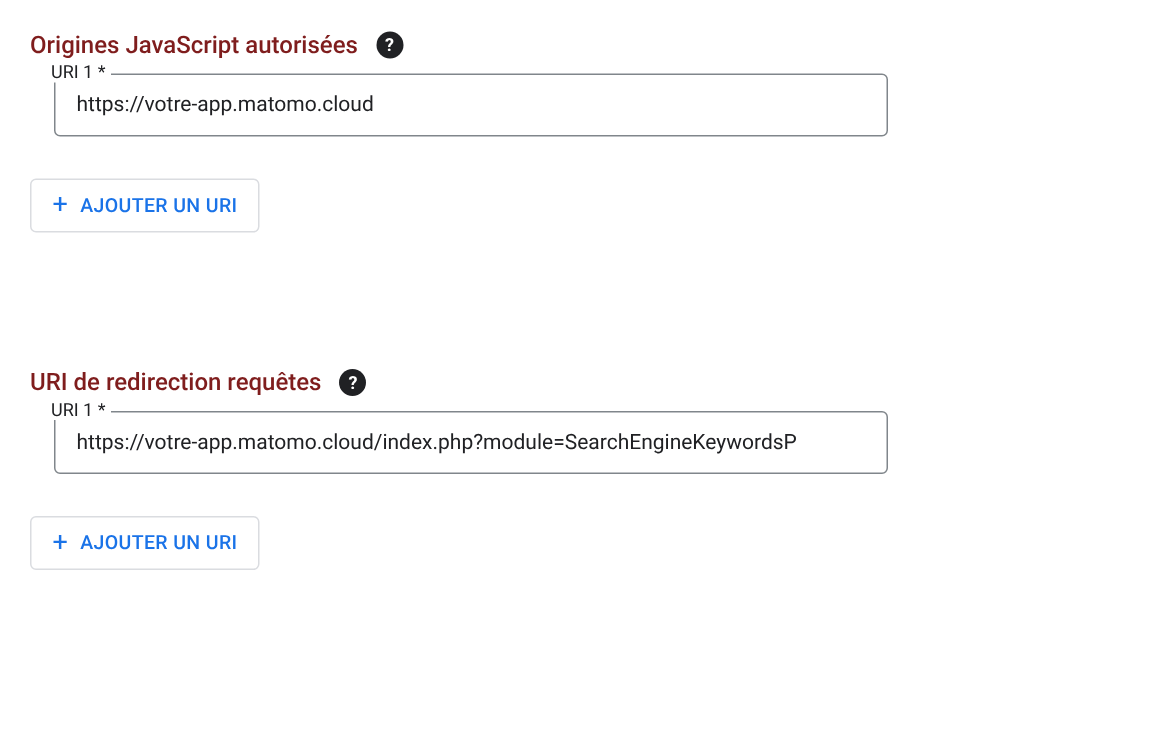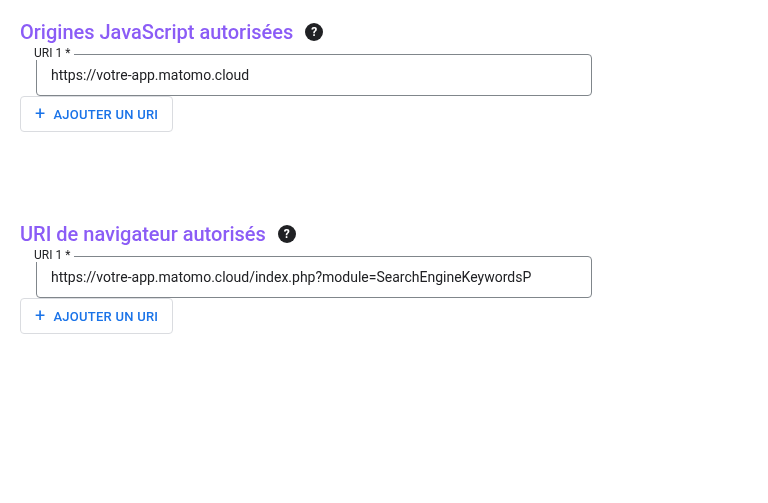--- a/index.html
+++ b/index.html
@@ -16,23 +16,23 @@
     .section:last-child {
       margin-bottom: 20px;
     }
     .section-header {
       display: flex;
       align-items: center;
       gap: 12px;
       margin-bottom: 10px;
     }
     .section-title {
-      font-size: 20px;
+      font-size: 16px;
       font-weight: 500;
-      color: #8b5cf6;
+      color: #7f1d1d;
       letter-spacing: 0;
     }
     .help-icon {
       width: 18px;
       height: 18px;
       border-radius: 50%;
       background: #202124;
       color: #fff;
       display: inline-flex;
       align-items: center;
@@ -42,20 +42,21 @@
       cursor: pointer;
     }
     .section-subtitle {
       font-size: 13px;
       color: #5f6368;
       margin-bottom: 30px;
     }
     .input-wrapper {
       position: relative;
       width: 572px;
+      margin-bottom: 28px;
       padding-left: 16px;
     }
     .input-label {
       position: absolute;
       top: -8px;
       left: 10px;
       background: #fff;
       padding: 0 4px;
       font-size: 12px;
       color: #202124;
@@ -110,21 +111,21 @@
     <input type="text" class="text-input" value="https://votre-app.matomo.cloud" style="">
   </div>
   <button class="add-button">
     <span class="plus-icon">+</span>
     <span>AJOUTER UN URI</span>
   </button>
 </div>
 
 <div class="section">
   <div class="section-header">
-    <h2 class="section-title">URI de navigateur autorisés</h2>
+    <h2 class="section-title">URI de redirection requêtes</h2>
     <span class="help-icon">?</span>
   </div>
   <div class="input-wrapper">
     <label class="input-label">URI 1 *</label>
     <input type="text" class="text-input" value="https://votre-app.matomo.cloud/index.php?module=SearchEngineKeywordsP" style="">
   </div>
   <button class="add-button">
     <span class="plus-icon">+</span>
     <span>AJOUTER UN URI</span>
   </button>

